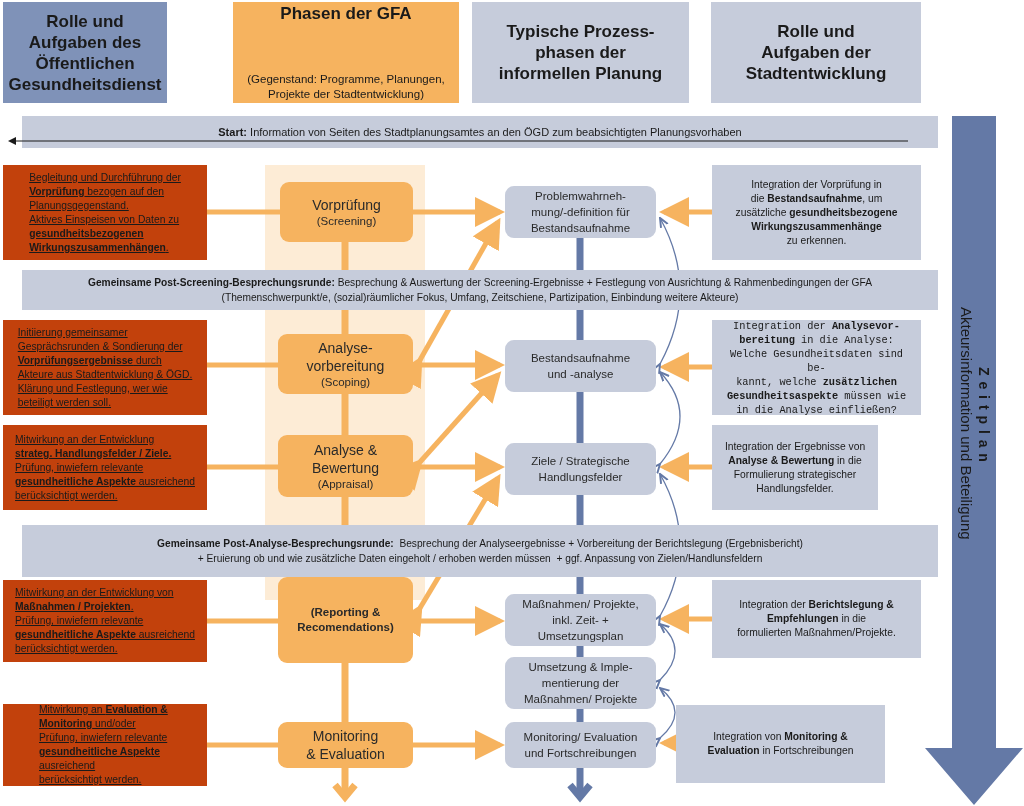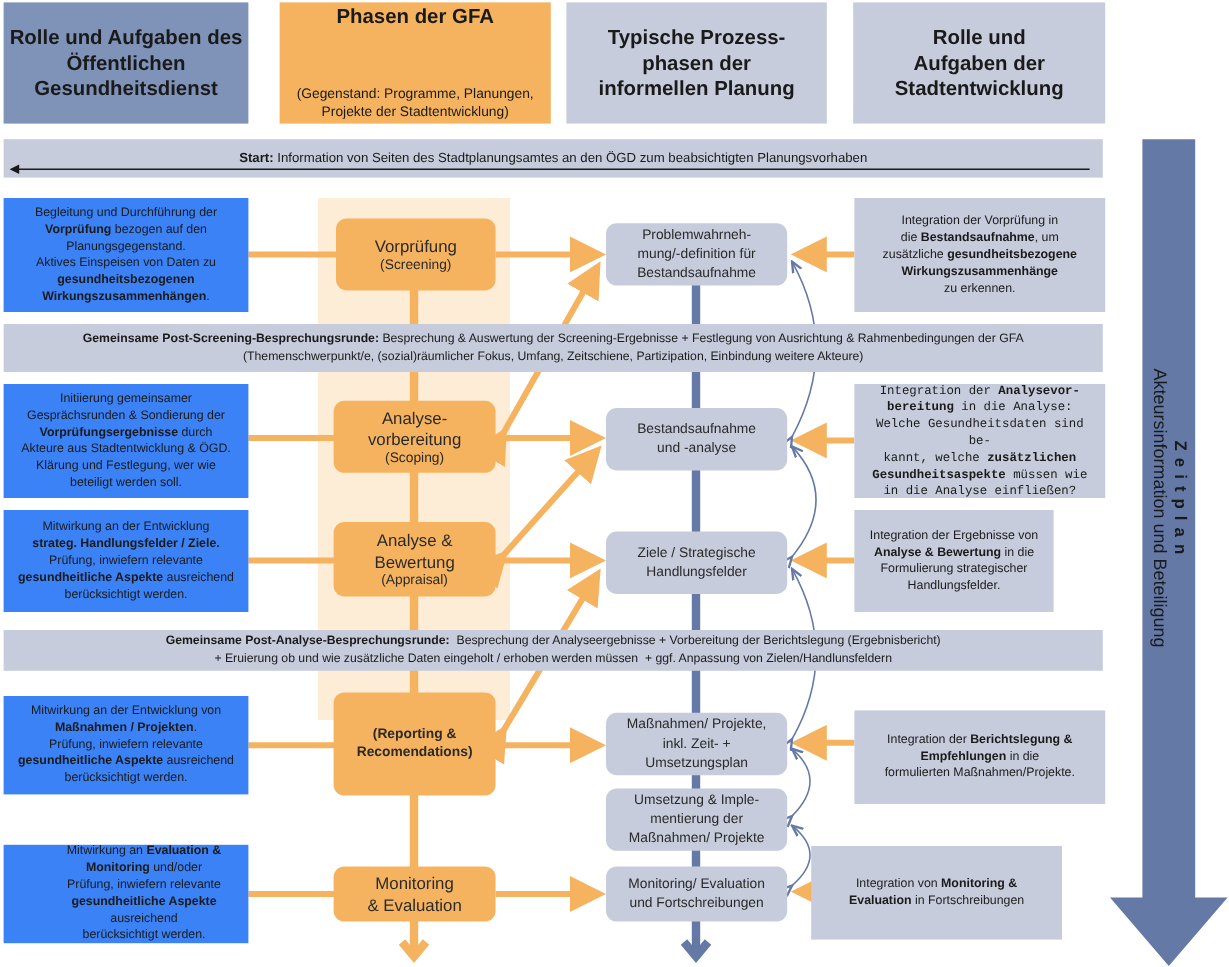--- a/index.html
+++ b/index.html
@@ -4,22 +4,22 @@
 <style>
   * { box-sizing: border-box; margin: 0; padding: 0; }
   html, body { width: 1024px; height: 806px; background: #ffffff; overflow: hidden; }
   body { position: relative; font-family: "Liberation Sans", "DejaVu Sans", sans-serif; color: #1a1a1a; }
   .abs { position: absolute; }
   .hdr { display: flex; align-items: center; justify-content: center; text-align: center; font-weight: bold; font-size: 17px; line-height: 21px; }
   .hdr.blue { background: #7f92b8; }
   .hdr.orange { background: #f6b35f; flex-direction: column; }
   .hdr.gray { background: #c6ccdb; }
   .hdr .sub { font-weight: normal; font-size: 11.5px; line-height: 15px; }
-  .band { background: #c6ccdb; display: flex; flex-direction: column; align-items: center; justify-content: center; text-align: center; font-size: 10.2px; line-height: 15px; }
-  .role { background: #3b82f6; display: flex; align-items: center; justify-content: center; text-align: center; font-size: 10.3px; line-height: 14px; padding: 0 6px; }
+  .band { background: #c6ccdb; display: flex; flex-direction: column; align-items: center; justify-content: center; text-align: center; font-size: 10.2px; line-height: 15px; margin-left: 19px; }
+  .role { background: #c2410c; display: flex; align-items: center; justify-content: center; text-align: left; font-size: 10.3px; line-height: 14px; padding: 0 6px; text-decoration: underline; }
   .integ { background: #c6ccdb; display: flex; align-items: center; justify-content: center; text-align: center; font-size: 10.3px; line-height: 14px; padding: 0 8px; }
   .phase { background: #f6b35f; border-radius: 9px; display: flex; flex-direction: column; align-items: center; justify-content: center; text-align: center; font-size: 14px; line-height: 18px; color: #2a2a2a; }
   .phase .sub { font-size: 11.5px; line-height: 15px; }
   .proc { background: #c6ccdb; border-radius: 9px; display: flex; align-items: center; justify-content: center; text-align: center; font-size: 11.5px; line-height: 16px; color: #2a2a2a; padding: 0 4px; }
   .lines { display: block; }
   b { font-weight: bold; }
   .zeit-text { position: absolute; transform-origin: left top; transform: rotate(90deg); white-space: nowrap; color: #1a1a1a; }
 </style>
 </head>
 <body>
@@ -64,42 +64,42 @@
   <line x1="712" y1="619" x2="664" y2="619" stroke="#f6b35f" stroke-width="5" marker-end="url(#oa)"></line>
   <line x1="712" y1="743" x2="664" y2="743" stroke="#f6b35f" stroke-width="5" marker-end="url(#oa)"></line>
 
   <path d="M660,364 Q700,290 660,218" fill="none" stroke="#6479a6" stroke-width="1.3" marker-start="url(#ba)" marker-end="url(#ba)"></path>
   <path d="M660,464 Q700,415 660,372" fill="none" stroke="#6479a6" stroke-width="1.3" marker-start="url(#ba)" marker-end="url(#ba)"></path>
   <path d="M660,616 Q700,545 660,474" fill="none" stroke="#6479a6" stroke-width="1.3" marker-start="url(#ba)" marker-end="url(#ba)"></path>
   <path d="M660,680 Q690,650 660,624" fill="none" stroke="#6479a6" stroke-width="1.3" marker-start="url(#ba)" marker-end="url(#ba)"></path>
   <path d="M660,738 Q690,712 660,688" fill="none" stroke="#6479a6" stroke-width="1.3" marker-start="url(#ba)" marker-end="url(#ba)"></path>
 </svg>
 
-<div class="abs hdr blue" style="left:3px;top:2px;width:204px;height:101px;padding:0 3px;">Rolle und Aufgaben des Öffentlichen Gesundheitsdienst</div>
+<div class="abs hdr blue" style="left:3px;top:2px;width:164px;height:101px;padding:0 3px;">Rolle und Aufgaben des Öffentlichen Gesundheitsdienst</div>
 <div class="abs hdr orange" style="left:233px;top:2px;width:226px;height:101px;gap:48px;">
   <div>Phasen der GFA</div>
   <div class="sub" style="padding:0 10px;">(Gegenstand: Programme, Planungen, Projekte der Stadtentwicklung)</div>
 </div>
 <div class="abs hdr gray" style="left:472px;top:2px;width:217px;height:101px;padding:0 20px;">Typische Prozess-phasen der informellen Planung</div>
 <div class="abs hdr gray" style="left:711px;top:2px;width:210px;height:101px;padding:0 26px;">Rolle und Aufgaben der Stadtentwicklung</div>
 
 <div class="abs band" style="left:3px;top:116px;width:916px;height:32px;font-size:11px;">
   <div><b>Start:</b><span> Information von Seiten des Stadtplanungsamtes an den ÖGD zum beabsichtigten Planungsvorhaben</span></div>
 </div>
 <svg class="abs" width="910" height="10" style="left:8px;top:136px;">
   <line x1="6" y1="5" x2="900" y2="5" stroke="#1a1a1a" stroke-width="1.2"></line>
   <path d="M0,5 L8,1 L8,9 z" fill="#1a1a1a"></path>
 </svg>
 
 <div class="abs band" style="left:3px;top:270px;width:916px;height:40px;">
   <div><b>Gemeinsame Post-Screening-Besprechungsrunde:</b><span> Besprechung &amp; Auswertung der Screening-Ergebnisse + Festlegung von Ausrichtung &amp; Rahmenbedingungen der GFA</span></div>
   <div>(Themenschwerpunkt/e, (sozial)räumlicher Fokus, Umfang, Zeitschiene, Partizipation, Einbindung weitere Akteure)</div>
 </div>
 
-<div class="abs band" style="left:3px;top:525px;width:916px;height:34px;">
+<div class="abs band" style="left:3px;top:525px;width:916px;height:52px;">
   <div><b>Gemeinsame Post-Analyse-Besprechungsrunde:</b><span style="white-space:pre;">  Besprechung der Analyseergebnisse + Vorbereitung der Berichtslegung (Ergebnisbericht)</span></div>
   <div style="white-space:pre;">+ Eruierung ob und wie zusätzliche Daten eingeholt / erhoben werden müssen  + ggf. Anpassung von Zielen/Handlunsfeldern</div>
 </div>
 
 <div class="abs role" style="left:3px;top:165px;width:204px;height:95px;">
     <div style="white-space: pre-line;"><span>Begleitung und Durchführung der</span><span>
 </span><b>Vorprüfung</b><span> bezogen auf den
 Planungsgegenstand.
 Aktives Einspeisen von Daten zu
 </span><b>gesundheitsbezogenen
@@ -200,21 +200,21 @@
 kannt, welche </span><b>zusätzlichen
 Gesundheitsaspekte</b><span> müssen wie
 in die Analyse einfließen?</span></div>
   </div>
 <div class="abs integ" style="left:712px;top:425px;width:166px;height:85px;">
     <div style="white-space: pre-line;"><span>Integration der Ergebnisse von
 </span><b>Analyse &amp; Bewertung</b><span> in die
 Formulierung strategischer
 Handlungsfelder.</span></div>
   </div>
-<div class="abs integ" style="left:712px;top:592px;width:209px;height:78px;align-items:center;">
+<div class="abs integ" style="left:712px;top:580px;width:209px;height:78px;align-items:center;">
     <div style="white-space: pre-line;"><span>Integration der </span><b>Berichtslegung &amp;
 Empfehlungen</b><span> in die
 formulierten Maßnahmen/Projekte.</span></div>
   </div>
 <div class="abs integ" style="left:676px;top:705px;width:209px;height:78px;">
     <div style="white-space: pre-line;"><span>Integration von </span><b>Monitoring &amp;
 Evaluation</b><span> in Fortschreibungen</span></div>
   </div>
 
 <svg class="abs" width="100" height="696" style="left:924px;top:110px;">

